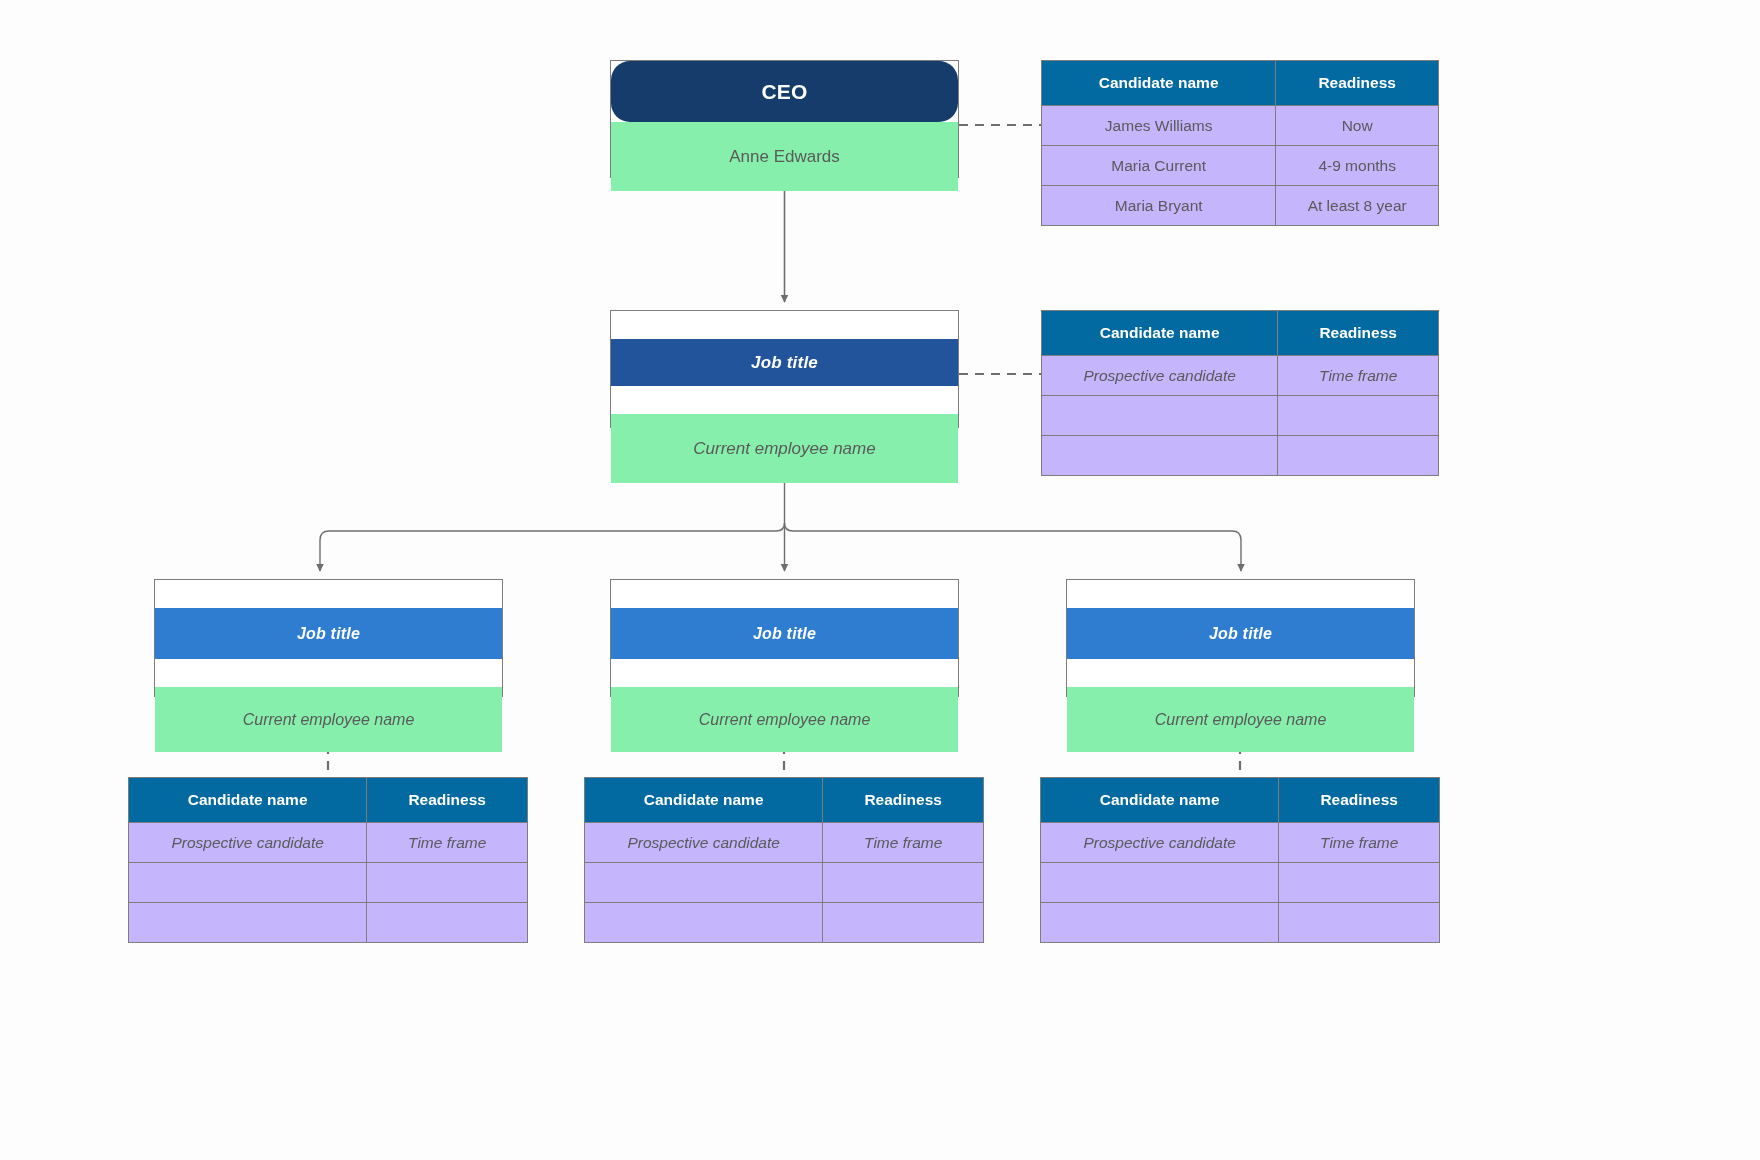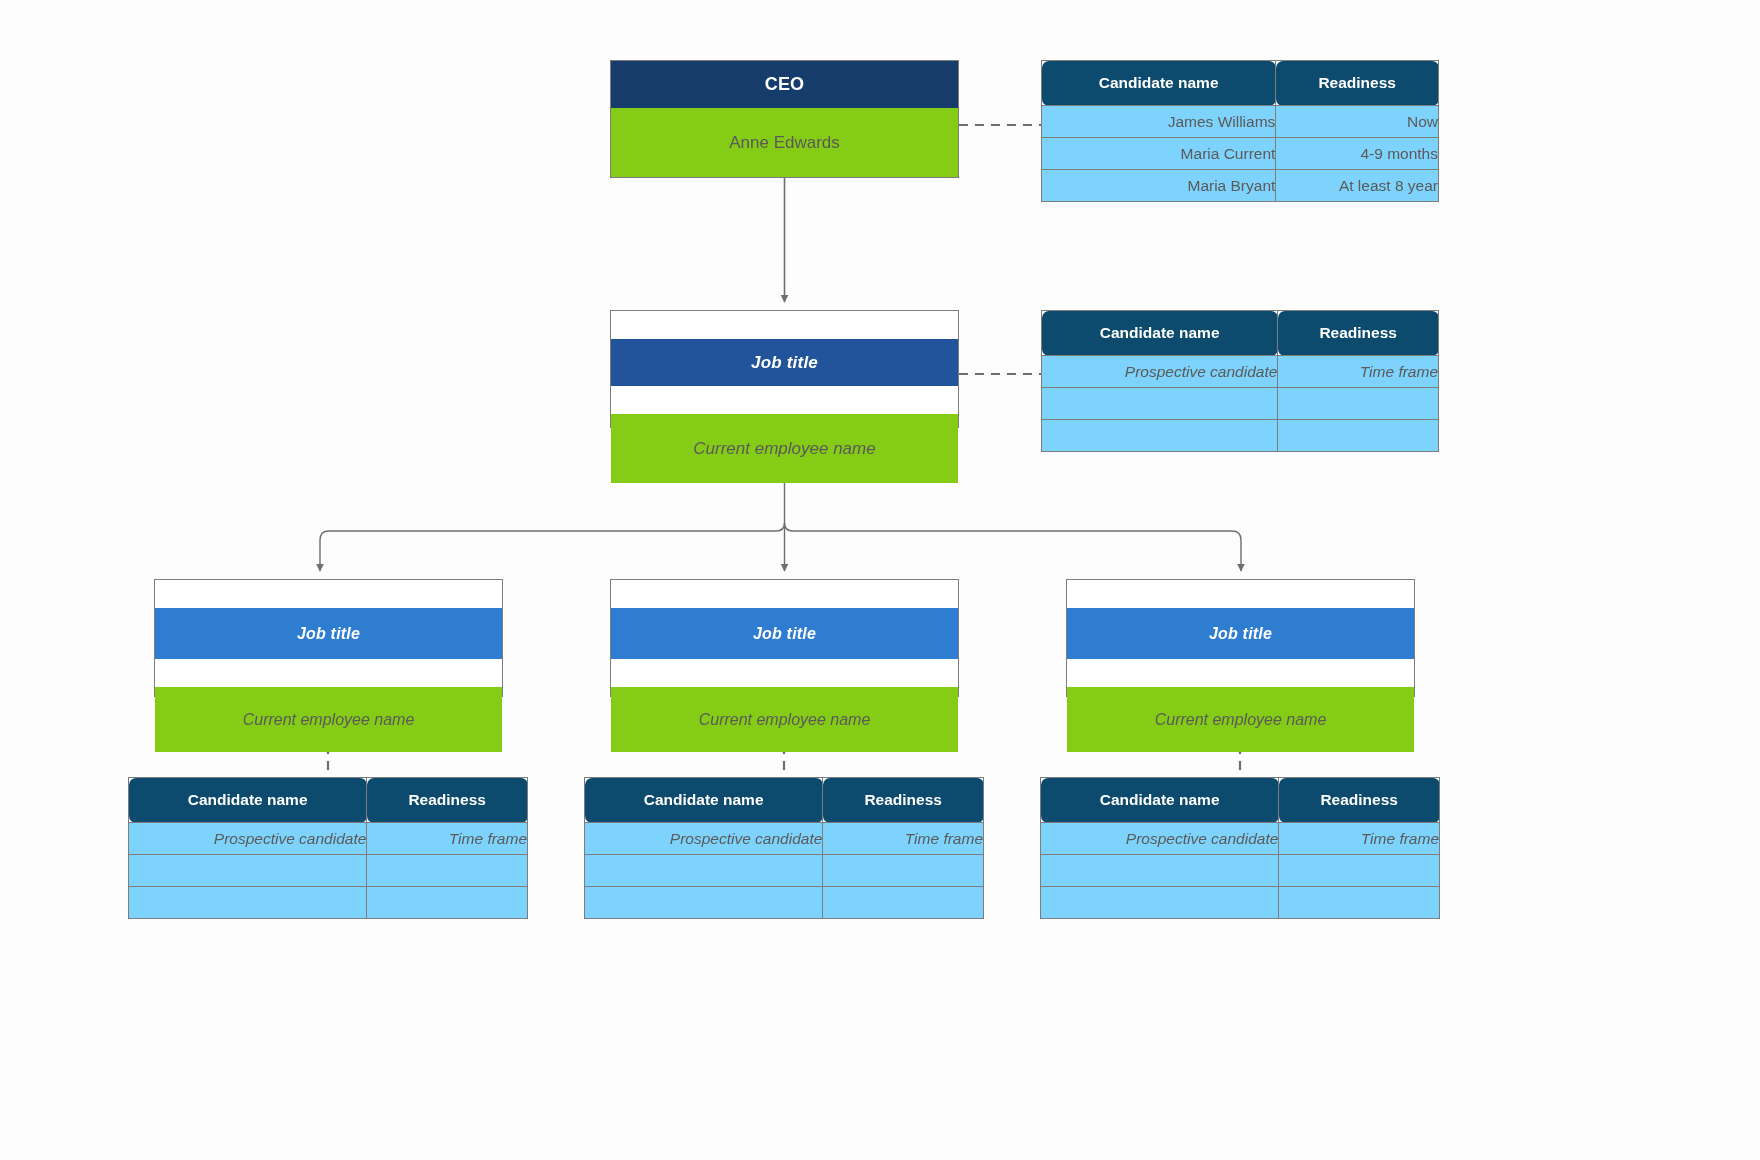--- a/index.html
+++ b/index.html
@@ -52,27 +52,27 @@
     justify-content: center;
   }
   .node-body {
     box-sizing: border-box;
     width: 100%;
     color: #5a5a5a;
     text-align: center;
     display: flex;
     align-items: center;
     justify-content: center;
-    background: #84cc16;
+    background: #86efac;
   }
   .italic { font-style: italic; margin-top: 28px; }
 
   
   .node.lvl1 { left: 610px; top: 60px; width: 349px; height: 118px; }
-  .node.lvl1 .node-header { height: 47px; background: #153c6b; font-size: 18px; }
+  .node.lvl1 .node-header { height: 61px; background: #153c6b; font-size: 21px; border-radius: 19px; }
   .node.lvl1 .node-body   { height: 69px; font-size: 17px; }
 
   .node.lvl2 { left: 610px; top: 310px; width: 349px; height: 118px; }
   .node.lvl2 .node-header { height: 47px; background: #21549a; font-size: 17px; }
   .node.lvl2 .node-body   { height: 69px; font-size: 17px; }
 
   .node.lvl3 { top: 579px; width: 349px; height: 118px; }
   .node.lvl3 .node-header { height: 51px; background: #2e7dd1; font-size: 16px; }
   .node.lvl3 .node-body   { height: 65px; font-size: 16px; }
 
@@ -90,33 +90,31 @@
     border-spacing: 0;
   }
   .ctable th, .ctable td {
     box-sizing: border-box;
     border: 1px solid #7d7d7d;
     text-align: center;
     vertical-align: middle;
     padding: 0;
   }
   .ctable th {
-    background: #0c4a6e;
+    background: #0369a1;
     color: #ffffff;
     font-weight: bold;
     font-size: 15.5px;
     height: 45px;
-    border-radius: 7px;
   }
   .ctable td {
     color: #5a5a5a;
     font-size: 15.5px;
-    height: 32px;
-    background: #7dd3fc;
-    text-align: right;
+    height: 40px;
+    background: #c4b5fd;
   }
   .ctable td.empty { color: transparent; }
 
   
   .ctable.t-ceo   { left: 1041px; top: 60px;  width: 398px; }
   .ctable.t-ceo  th:first-child, .ctable.t-ceo  td:first-child { width: 235px; }
   .ctable.t-ceo  th:last-child,  .ctable.t-ceo  td:last-child  { width: 163px; }
 
   .ctable.t-lvl2  { left: 1041px; top: 310px; width: 398px; }
   .ctable.t-lvl2 th:first-child, .ctable.t-lvl2 td:first-child { width: 237px; }

